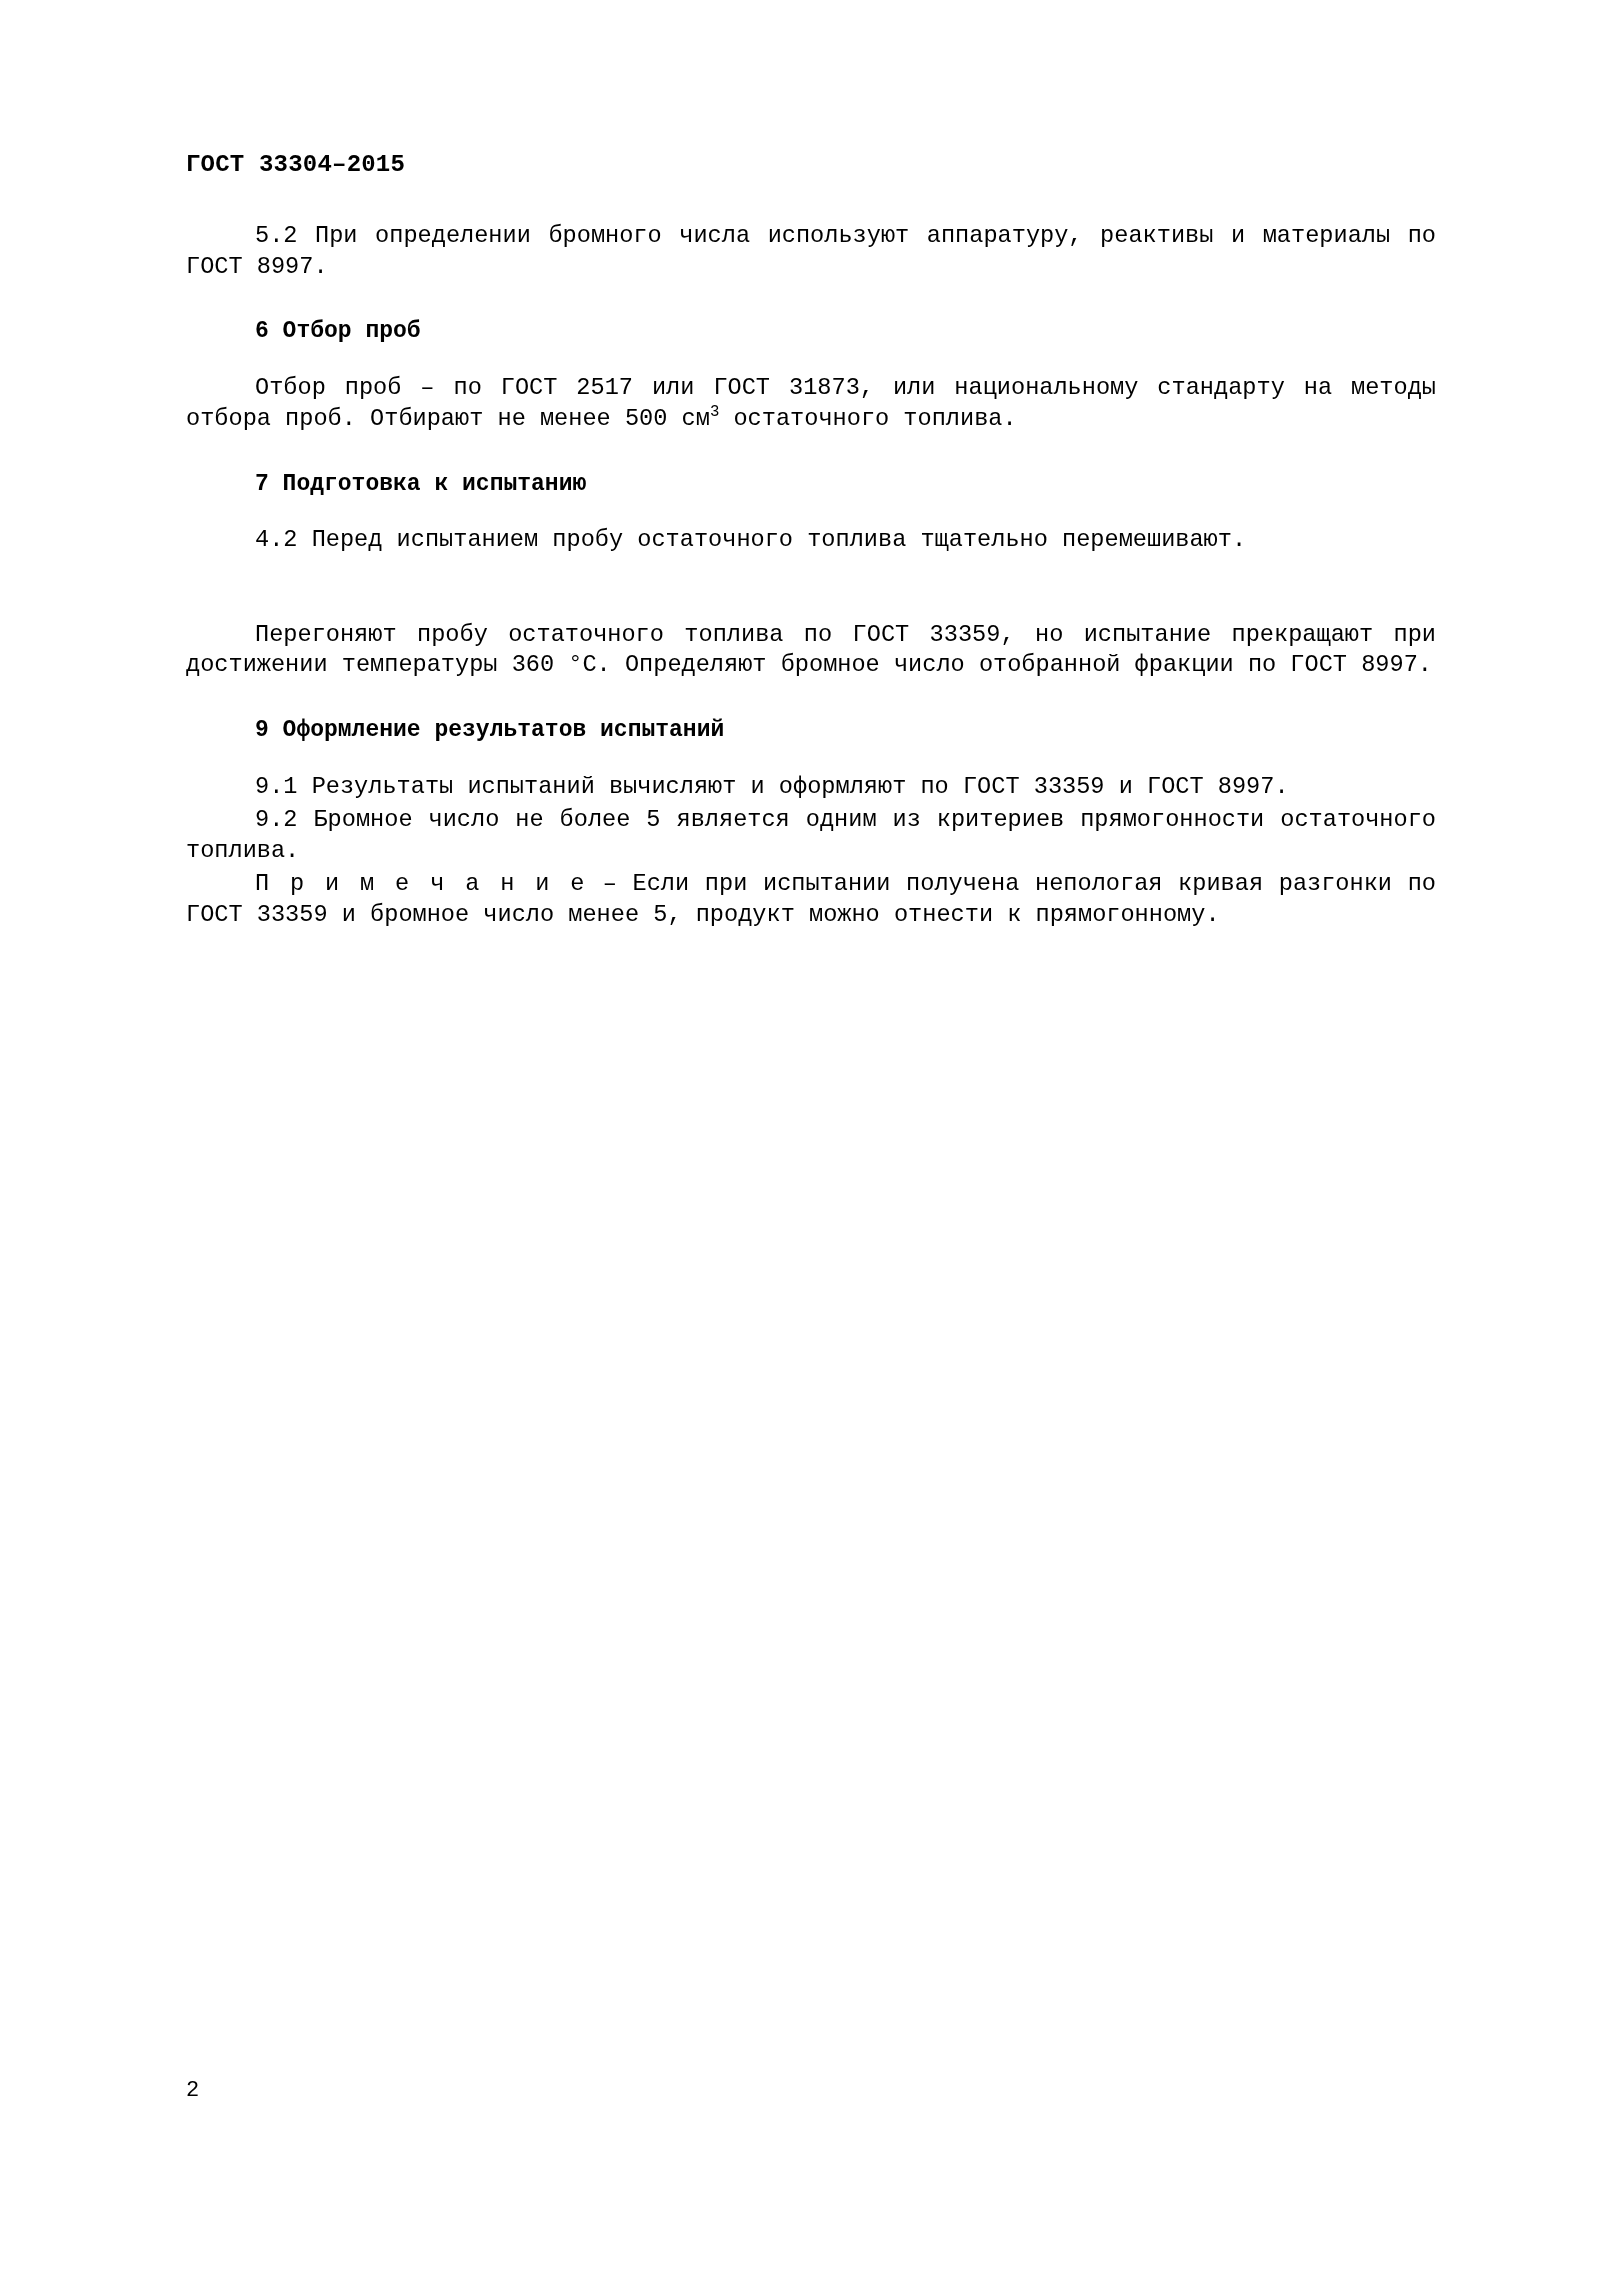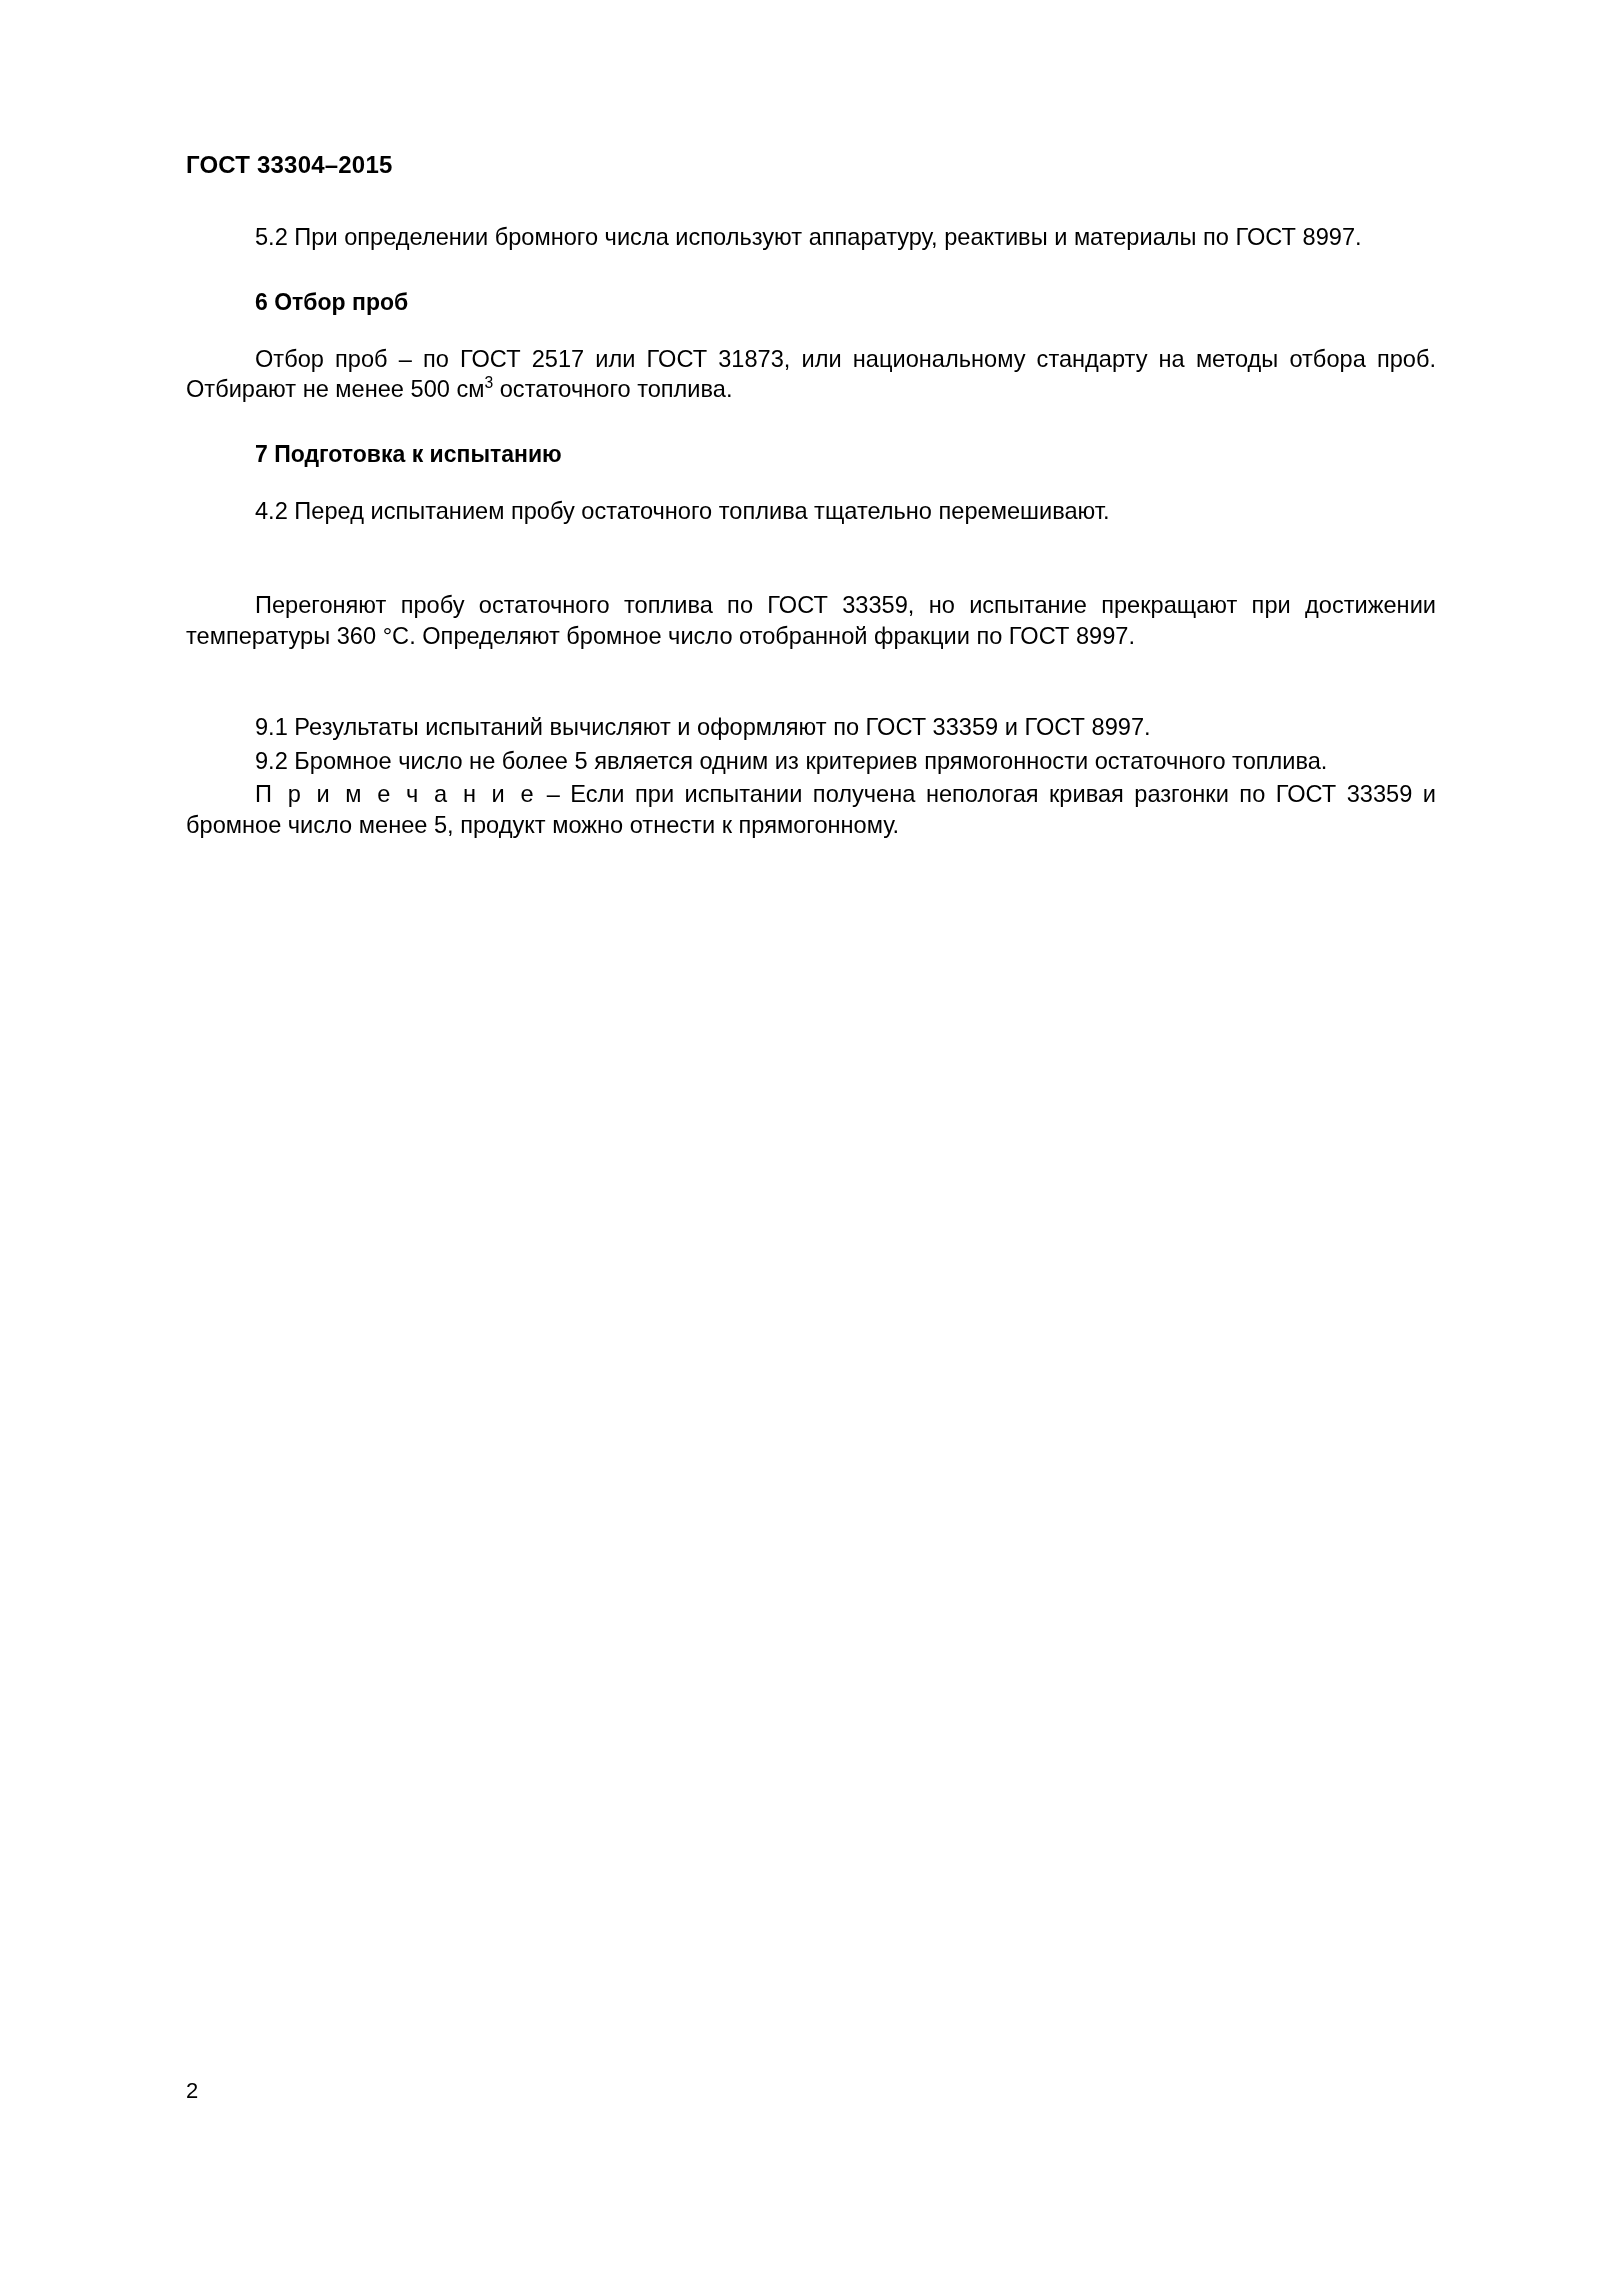--- a/index.html
+++ b/index.html
@@ -6,21 +6,21 @@
     margin: 0;
     padding: 0;
     background: #ffffff;
   }
   .page {
     width: 1623px;
     height: 2295px;
     background: #ffffff;
     position: relative;
     box-sizing: border-box;
-    font-family: Liberation Sans, sans-serif;
+    font-family: Liberation Mono, monospace;
     color: #000000;
   }
   .content {
     position: absolute;
     left: 186px;
     top: 151px;
     width: 1250px;
   }
   .doc-header {
     font-size: 24px;
@@ -87,20 +87,21 @@
 
     <p class="indent">4.2 Перед испытанием пробу остаточного топлива тщательно перемешивают.</p>
     <div class="sp-para"></div>
 
     <div class="sp-before-h"></div>
     <div class="sp-after-h"></div>
 
     <p class="indent">Перегоняют пробу остаточного топлива по ГОСТ 33359, но испытание прекращают при достижении температуры 360 °С. Определяют бромное число отобранной фракции по ГОСТ 8997.</p>
 
     <div class="sp-before-h"></div>
+    <div class="section-title">9 Оформление результатов испытаний</div>
     <div class="sp-after-h"></div>
 
     <p class="indent">9.1 Результаты испытаний вычисляют и оформляют по ГОСТ 33359 и ГОСТ 8997.</p>
     <div class="sp-para"></div>
     <p class="indent">9.2 Бромное число не более 5 является одним из критериев прямогонности остаточного топлива.</p>
     <div class="sp-para"></div>
     <p class="indent"><span class="note-label">П р и м е ч а н и е</span><span> – Если при испытании получена непологая кривая разгонки по ГОСТ 33359 и бромное число менее 5, продукт можно отнести к прямогонному.</span></p>
 
   </div>
 

